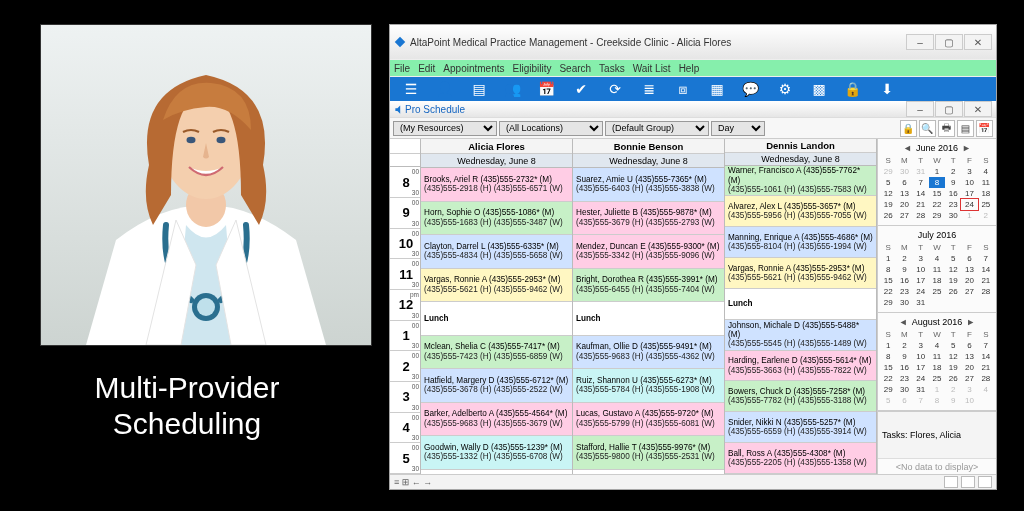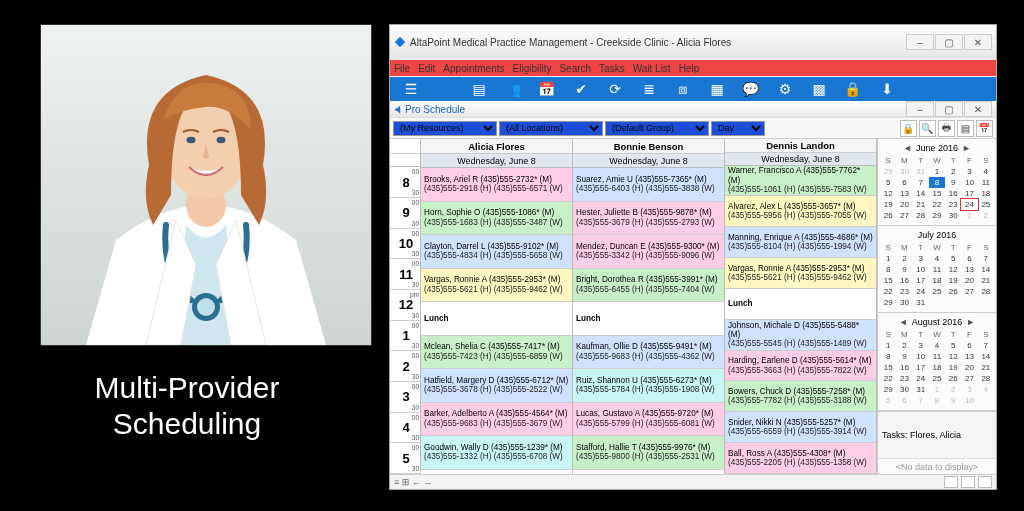--- a/index.html
+++ b/index.html
@@ -5,27 +5,27 @@
   body { margin:0; background:#000; font-family:"Segoe UI",Arial,sans-serif; font-size:10px; width:1024px; height:511px; overflow:hidden; color:#000; }
   .stage { position:relative; width:1024px; height:511px; }
   .caption { position:absolute; left:22px; top:370px; width:330px; color:#fff; font-size:30px; font-weight:300; text-align:center; line-height:1.2; }
   .photo { position:absolute; left:40px; top:24px; width:330px; height:320px; background:linear-gradient(180deg,#e8edee 0%,#d7dedd 65%,#c8cecb 100%); border:1px solid #333; display:flex; align-items:flex-end; justify-content:center; overflow:hidden; }
   .photo svg { width:100%; height:100%; }
   .window { position:absolute; left:389px; top:24px; width:606px; height:464px; background:#fff; border:1px solid #a6a6a6; box-shadow:0 4px 12px rgba(0,0,0,.5); display:flex; flex-direction:column; }
   .titlebar { height:34px; background:linear-gradient(#fff,#e6e6e6); display:flex; align-items:center; padding:0 4px; font-size:10px; color:#333; }
   .titlebar .ic { width:12px; height:12px; margin-right:4px; }
   .winbtns { margin-left:auto; display:flex; gap:1px; }
   .winbtns span { width:26px; height:14px; display:flex; align-items:center; justify-content:center; font-size:10px; color:#555; background:#f3f3f3; border:1px solid #ccc; }
-  .menubar { height:16px; background:#ef4444; display:flex; align-items:center; padding:0 4px; gap:8px; font-size:10px; color:#333; border-top:1px solid #eee; border-bottom:1px solid #eee;}
+  .menubar { height:16px; background:#86efac; display:flex; align-items:center; padding:0 4px; gap:8px; font-size:10px; color:#333; border-top:1px solid #eee; border-bottom:1px solid #eee;}
   .toolbar { height:24px; background:#1976d2; display:flex; align-items:center; gap:4px; padding:0 6px; }
   .toolbar .tb { width:30px; height:20px; display:flex; align-items:center; justify-content:center; color:#fff; font-size:14px; }
   .subwin-title { height:16px; background:linear-gradient(#fff,#e6e6e6); display:flex; align-items:center; padding:0 4px; font-size:10px; color:#1565c0; border-bottom:1px solid #ddd;}
   .subwin-title .winbtns { margin-left:auto; }
   .filters { height:18px; display:flex; align-items:center; gap:2px; padding:1px 3px; border-bottom:1px solid #ccc; background:#f7f7f7;}
-  .filters select, .filters .sel { height:15px; font-size:9px; border:1px solid #999; background:#1d4ed8; padding:0 2px;}
+  .filters select, .filters .sel { height:15px; font-size:9px; border:1px solid #999; background:#e5e5e5; padding:0 2px;}
   .fspacer { flex:1; display:flex; gap:2px;}
   .ficon { width:15px; height:15px; display:flex; align-items:center; justify-content:center; border:1px solid #bbb; background:#fff; font-size:10px; color:#444;}
   .body { display:flex; flex:1; min-height:0; }
   .sched { flex:1; display:flex; min-height:0; border-right:1px solid #ccc; }
   .daycol, .timecol { display:flex; flex-direction:column; min-width:0; }
   .timecol { width:30px; border-right:1px solid #bbb; background:#fff; }
   .daycol { flex:1; border-right:1px solid #bbb; }
   .hdr1 { height:14px; display:flex; align-items:center; justify-content:center; background:#f4f4f4; border-bottom:1px solid #ccc; font-weight:bold; font-size:9.5px;}
   .hdr2 { height:13px; display:flex; align-items:center; justify-content:center; background:#e0e7ef; border-bottom:1px solid #bbb; font-size:9px;}
   .timecol .hdr1, .timecol .hdr2 { background:transparent; border-right:none;}
@@ -232,21 +232,21 @@
             <div class="hdr2">Wednesday, June 8</div>
             <div class="slot c-pink">
               <div>Brooks, Ariel R (435)555-2732* (M)</div>
               <div class="l2">(435)555-2918 (H) (435)555-6571 (W)</div>
             </div>
             <div class="slot c-green">
               <div>Horn, Sophie O (435)555-1086* (M)</div>
               <div class="l2">(435)555-1683 (H) (435)555-3487 (W)</div>
             </div>
             <div class="slot c-blue">
-              <div>Clayton, Darrel L (435)555-9102* (M)</div>
+              <div>Clayton, Darrel L (435)555-6335* (M)</div>
               <div class="l2">(435)555-4834 (H) (435)555-5658 (W)</div>
             </div>
             <div class="slot c-yellow">
               <div>Vargas, Ronnie A (435)555-2953* (M)</div>
               <div class="l2">(435)555-5621 (H) (435)555-9462 (W)</div>
             </div>
             <div class="slot c-white">
               <div>Lunch</div>
             </div>
             <div class="slot c-green">

